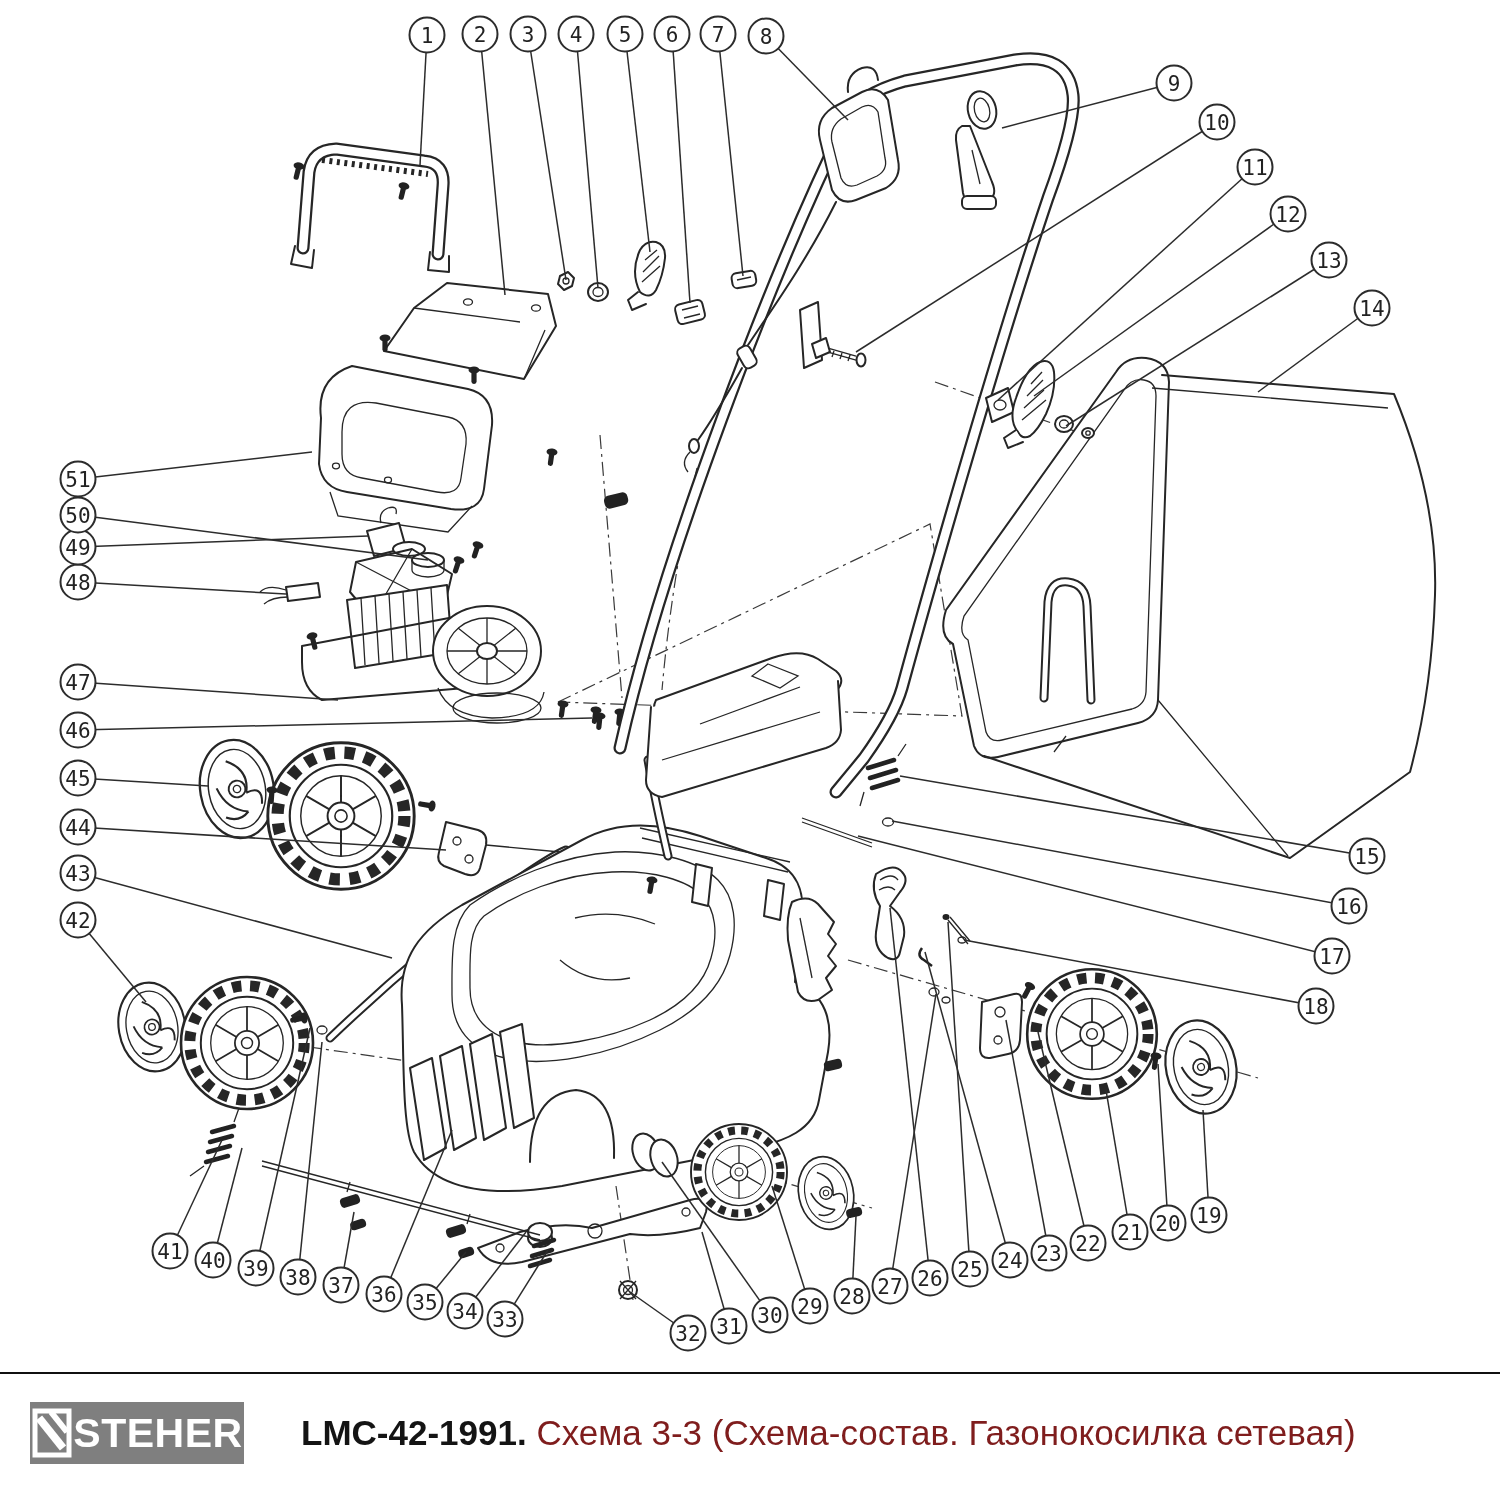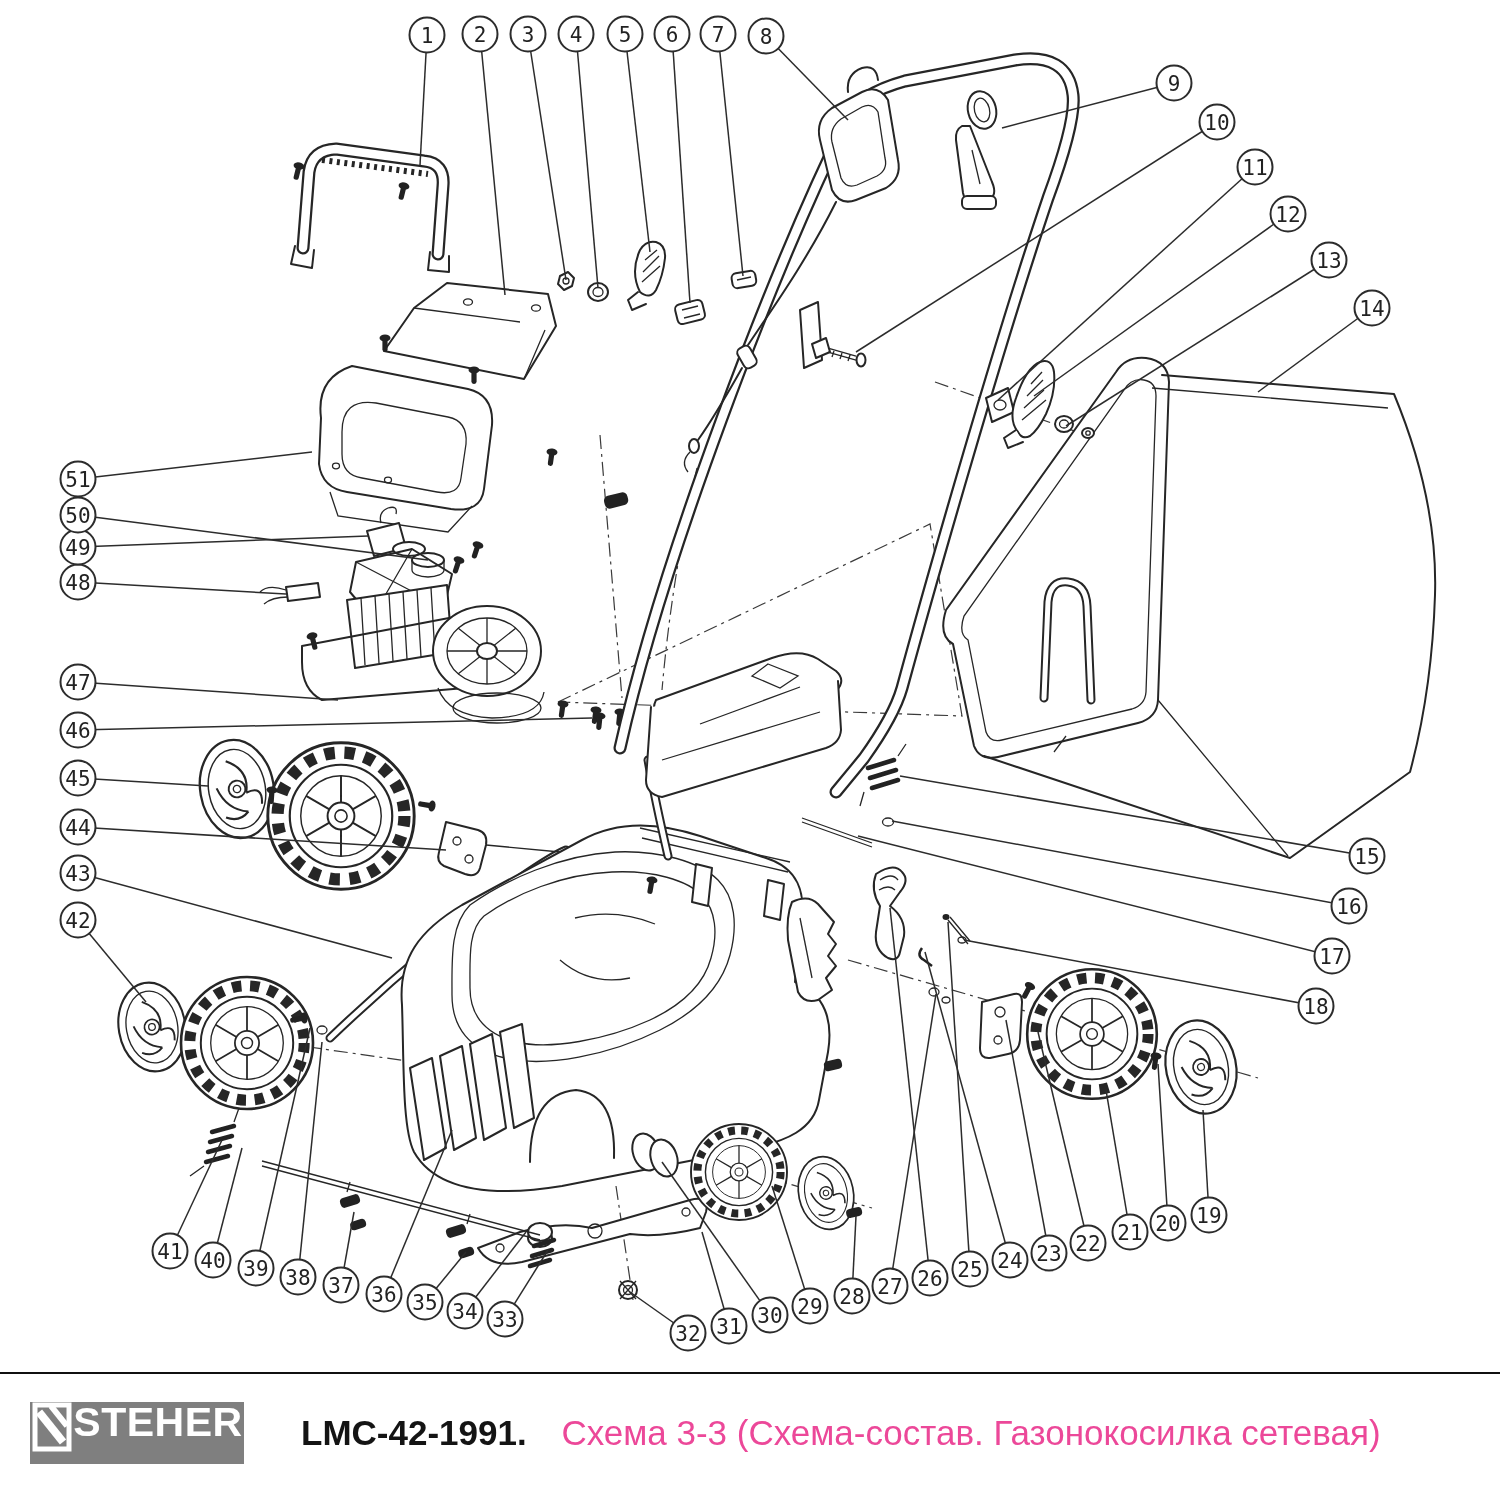--- a/index.html
+++ b/index.html
@@ -15,25 +15,25 @@
   .tube-o2{stroke:#262626;stroke-width:9;fill:none;stroke-linecap:round;}
   .tube-i2{stroke:#fff;stroke-width:5;fill:none;stroke-linecap:round;}
   .dk{fill:#222;stroke:none;}
   .coil{stroke:#222;stroke-width:4.5;fill:none;stroke-linecap:round;}
   .callout-line{stroke:#2c2c2c;stroke-width:1.5;}
   .callout-circle{fill:#fff;stroke:#2c2c2c;stroke-width:2;}
   .callout-text{fill:#222;font-family:"DejaVu Sans Mono",monospace;font-size:21px;text-anchor:middle;}
   
   .footer-rule{position:absolute;left:0;top:1372px;width:1500px;border-top:2.5px solid #101010;}
   .brand-row{position:absolute;left:30px;top:1402px;display:flex;align-items:center;}
-  .logo{width:214px;height:62px;background:#7f7f7f;display:flex;align-items:flex-start;justify-content:center;flex:none;}
+  .logo{width:214px;height:62px;background:#7f7f7f;display:flex;align-items:center;justify-content:center;flex:none;}
   .logo-text{color:#fff;font-weight:bold;font-size:41px;letter-spacing:.5px;line-height:1;}
   .caption{margin-left:57px;font-size:35px;color:#141414;white-space:nowrap;}
   .model{font-weight:bold;}
-  .subtitle{font-weight:normal;color:#ec4899;margin-left:25px;}
+  .subtitle{font-weight:normal;color:#7f1d1d;}
 </style>
 </head>
 <body>
 
 <div class="page">
 
   <svg class="art" width="1500" height="1500" viewBox="0 0 1500 1500">
     <defs>
       <g id="bolt">
         <ellipse cx="0" cy="0" rx="5.5" ry="3.5" fill="#222"></ellipse>

